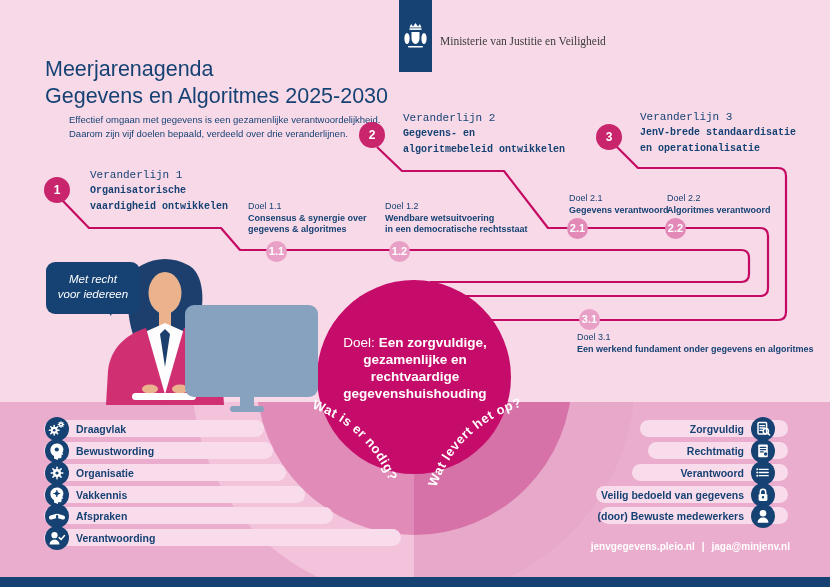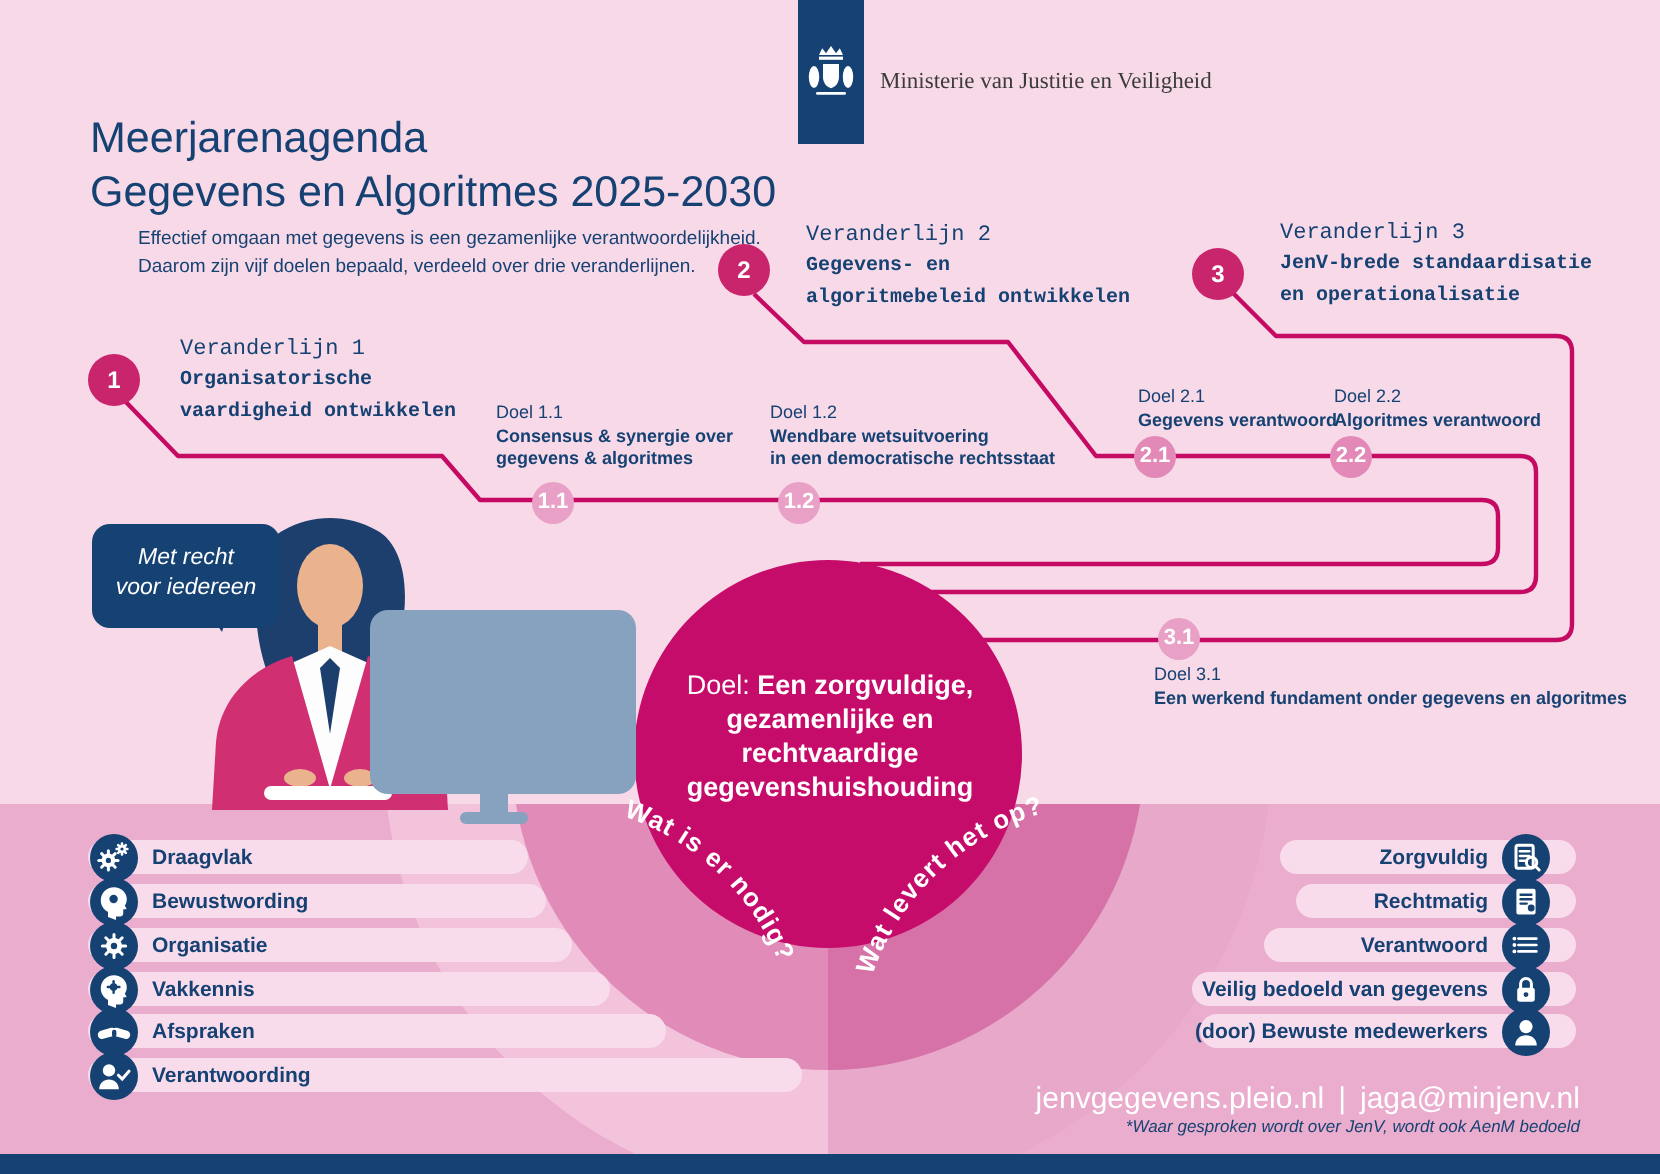--- a/index.html
+++ b/index.html
@@ -45,23 +45,23 @@
   .icn{position:absolute;top:-3.5px;width:24px;height:24px;z-index:8;}
   .row.left .icn{left:1px;}
   .row.right .icn{right:13px;}
   .icbg{fill:var(--navy);}
   .icw{fill:#fff;}
   .icw-st{stroke:#fff;stroke-width:1.5;stroke-linecap:round;fill:none;}
   .icw-st2{stroke:#fff;stroke-width:1.3;stroke-linecap:round;fill:none;}
   .icbgf{fill:var(--navy);}
   .icbg-st{stroke:var(--navy);stroke-width:1.2;stroke-linecap:round;fill:none;}
   
-  .weblinks{right:40px;top:541px;color:#fff;font-size:15px;font-weight:normal;z-index:7;}
+  .weblinks{right:40px;top:541px;color:#fff;font-size:10px;font-weight:bold;z-index:7;}
   .weblinks .sep{margin:0 7px;}
-  .footnote{right:40px;top:558px;color:var(--navy);font-size:8.5px;font-style:italic;z-index:7;}
+  .footnote{right:40px;top:576px;color:var(--navy);font-size:8.5px;font-style:italic;z-index:7;}
   .bgsvg{left:0;top:0;z-index:1;}
   .womansvg{left:80px;top:255px;z-index:5;}
   .curvedtext{font-size:13px;font-weight:bold;fill:#fff;letter-spacing:.6px;
     font-family:"Liberation Sans","DejaVu Sans",sans-serif;}
 </style>
 </head>
 <body>
 
 <div id="poster">
 

